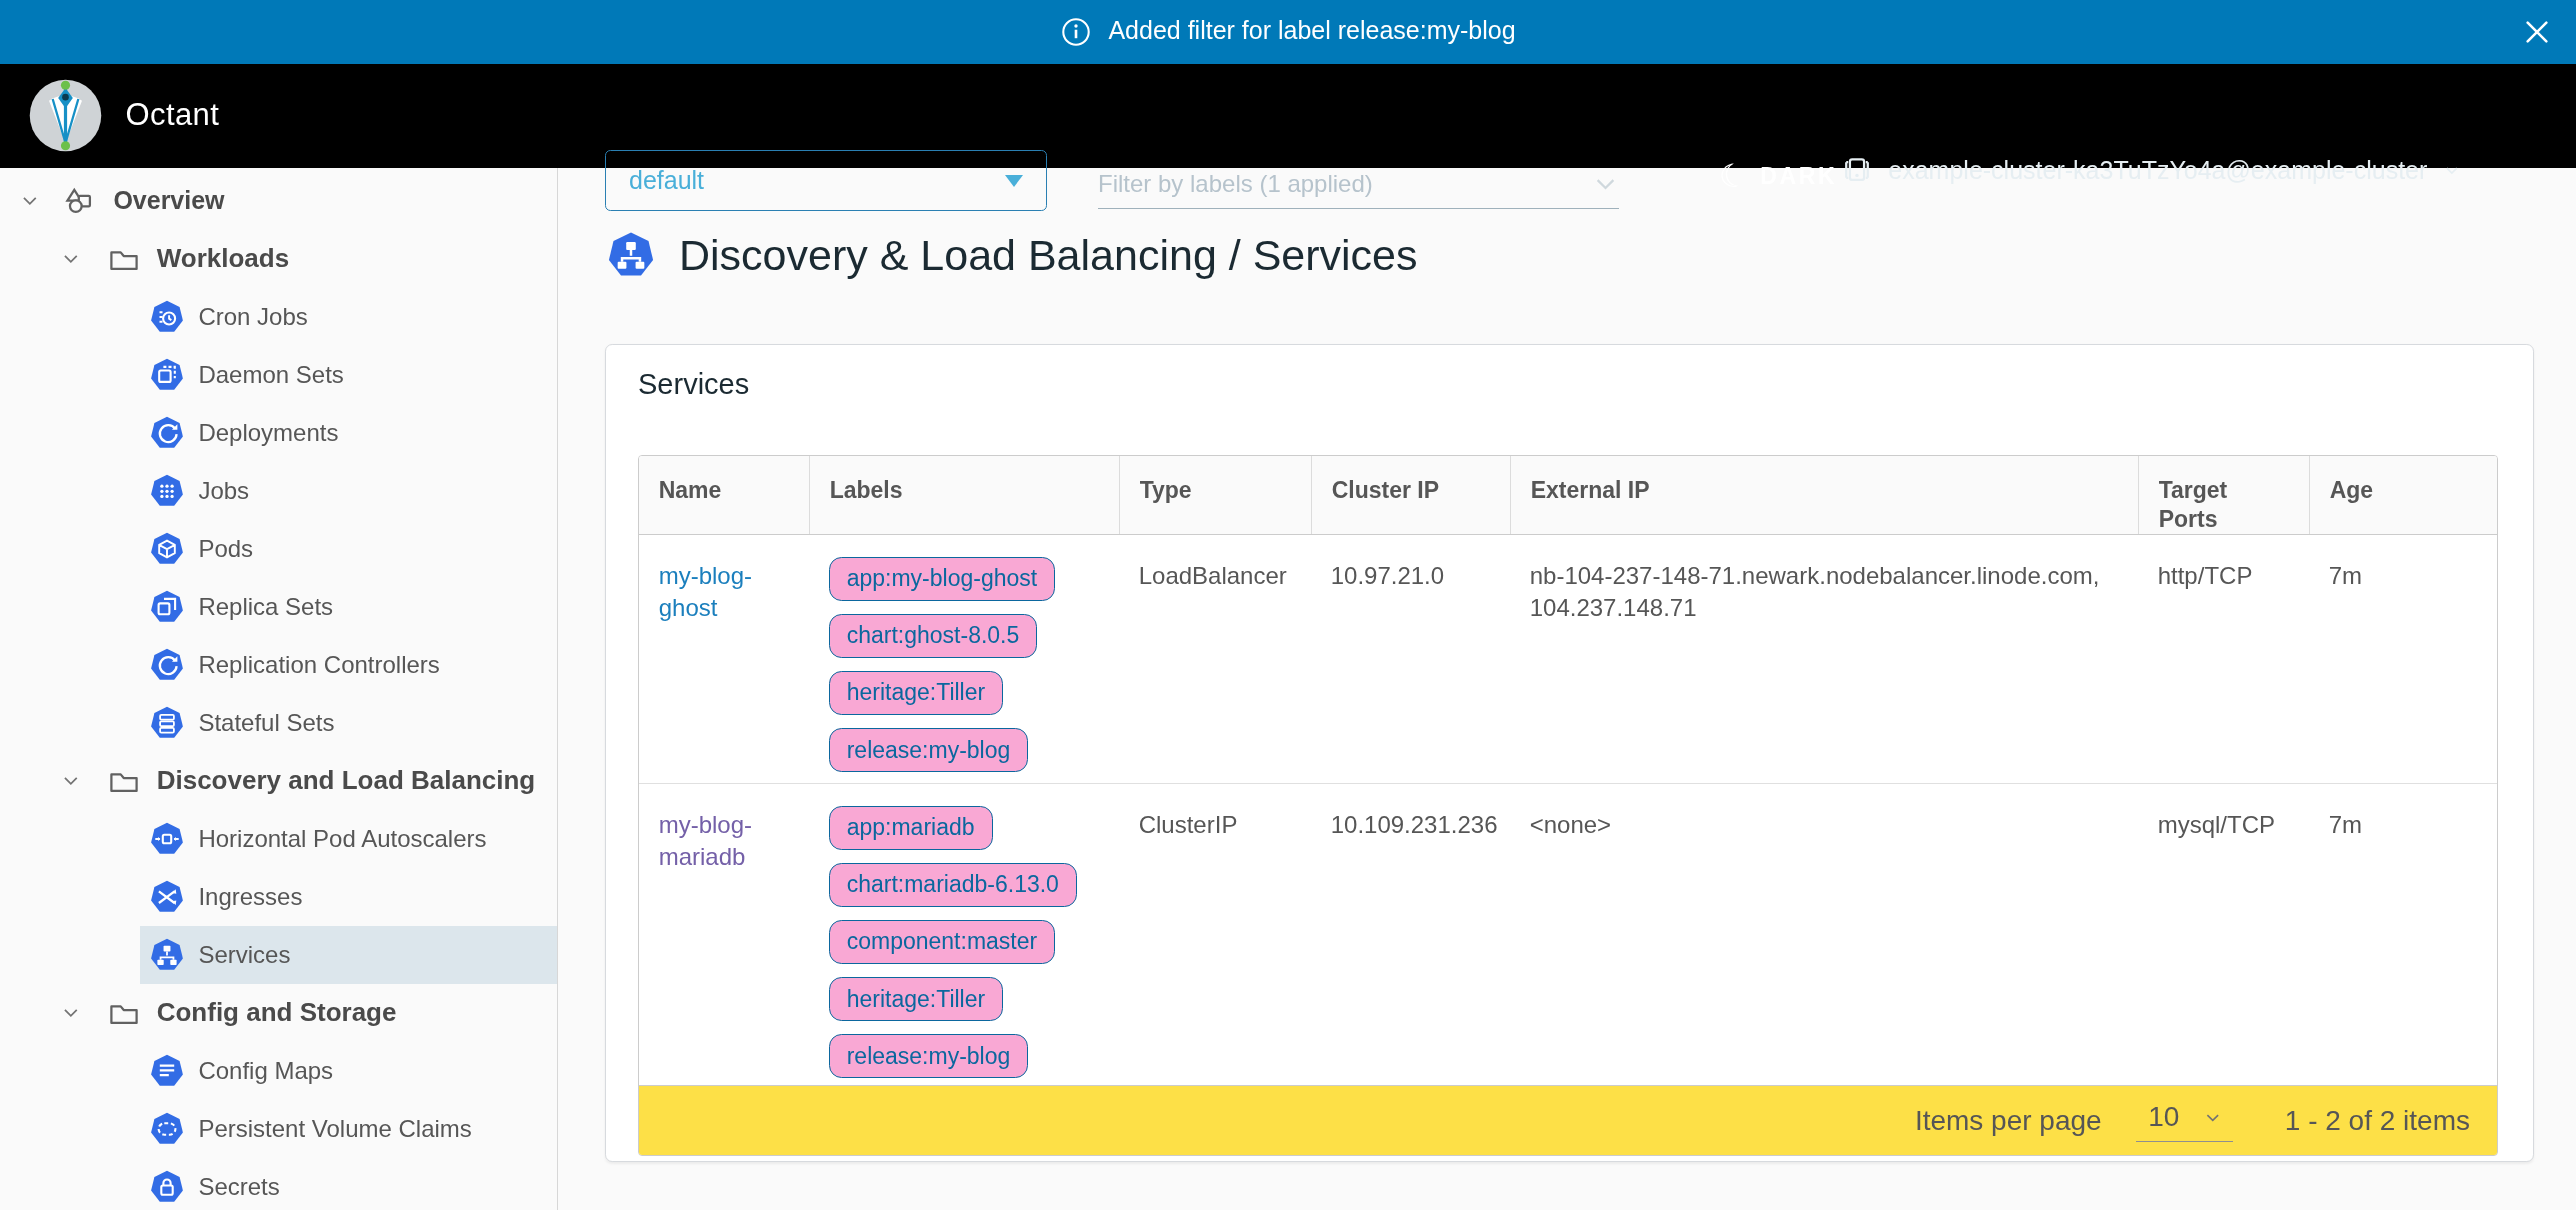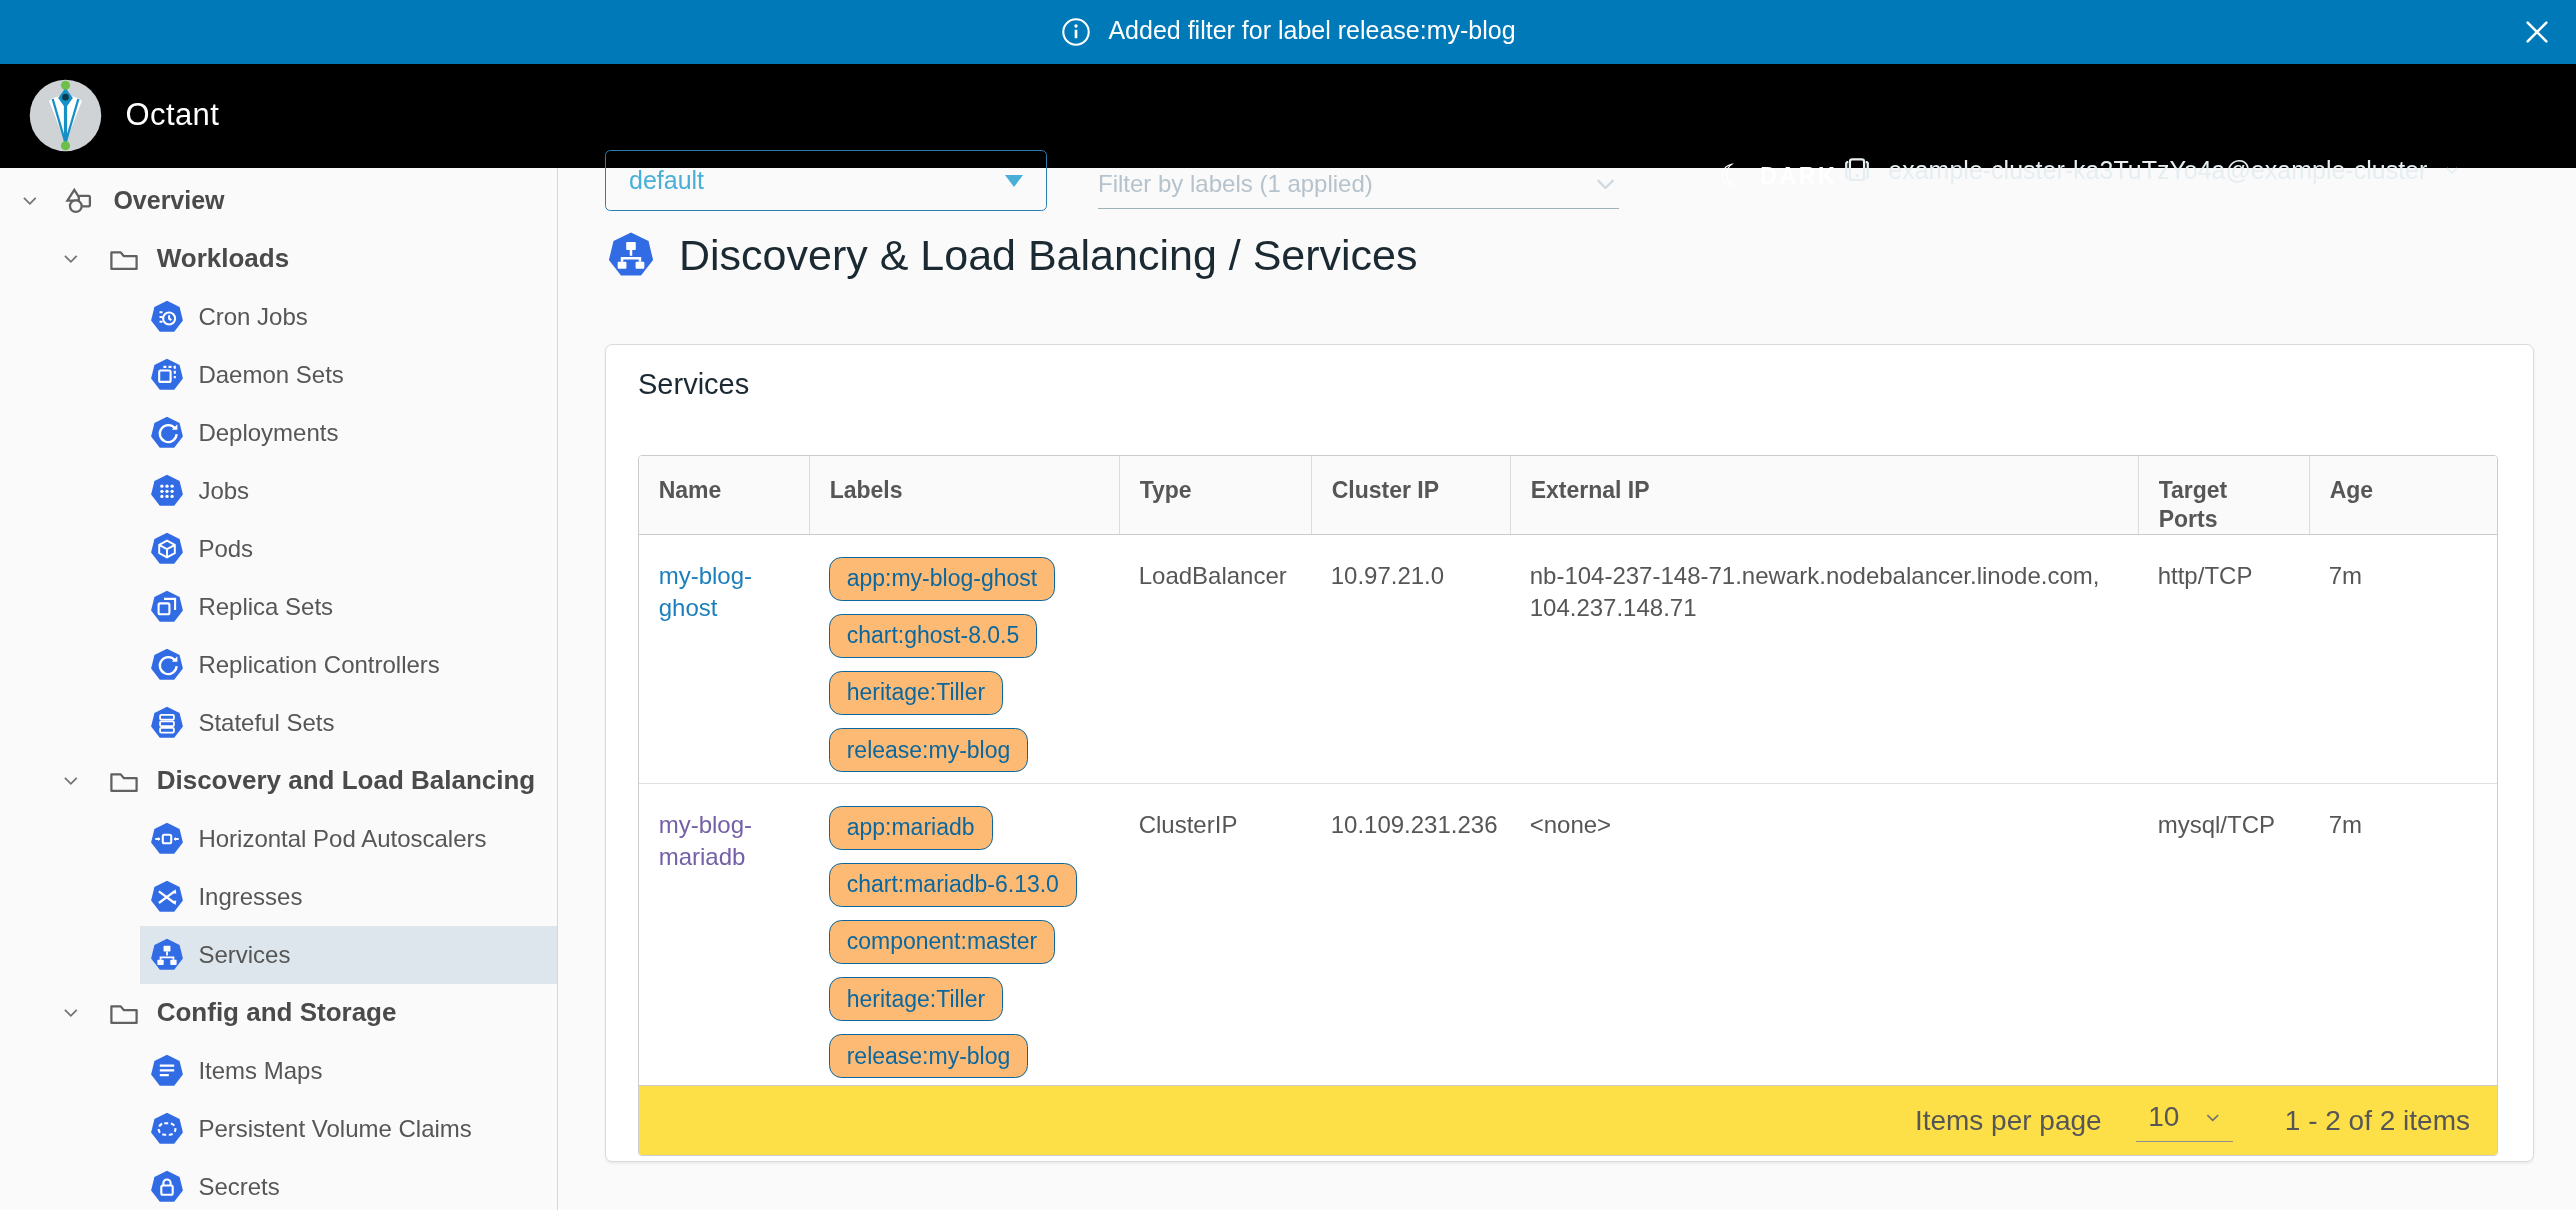--- a/index.html
+++ b/index.html
@@ -67,21 +67,21 @@
   .dg-head .cell { padding:19.7px 19.7px 0 19.7px; font-size:23px; font-weight:600;
     color:#565656; line-height:29px; }
   .dg-head .cell + .cell { border-left:0.9px solid #dcdcdc; }
   .dg-body { min-height:248px; }
   .dg-body.r2 { min-height:301px; border-top:0.9px solid #e0e0e0; }
   .dg-body .cell { padding:25px 19.7px 19.7px 19.7px; font-size:24px; color:#565656; line-height:32px; }
   .name-link { color:#1b7fbd; text-decoration:none; word-break:normal; overflow-wrap:anywhere; cursor:pointer; }
   .name-link.visited { color:#7460a8; }
   .pillcol { display:flex; flex-direction:column; align-items:flex-start; gap:12.5px; padding-top:21.5px !important; }
   .pill { border:1.8px solid #0b679e; color:#0b679e; font-size:23px; line-height:23px;
-    padding:9.8px 17px; border-radius:12.5px; white-space:nowrap; cursor:pointer; background:#fdba74; }
+    padding:9.8px 17px; border-radius:12.5px; white-space:nowrap; cursor:pointer; background:#f9a8d4; }
   .dg-foot { margin-top:auto; height:73px; background:#fde047; border-top:0.9px solid #cccccc;
     display:flex; align-items:center; justify-content:flex-end; padding-right:27px;
     font-size:28px; color:#565656; }
   .ipp-label { margin-right:34px; }
   .ipp-select { display:flex; align-items:center; gap:23px; border-bottom:0.9px solid #8f8f8f;
     padding:1.8px 9px 7.2px 12.5px; margin-right:52px; cursor:pointer; }
 
   svg { display:block; }
 </style>
 </head>
@@ -307,21 +307,21 @@
         <path d="M3.6 18.6v-11h6.2l2 2.4h8.6v8.6Z" fill="none" stroke="#616161" stroke-width="1.5" stroke-linejoin="round"></path>
       </svg>
     <span class="txt">Config and Storage</span>
   </div>
 
   <div class="nav-row leaf">
     <svg class="nav-ic" viewBox="0 0 24 24">
       <path d="M12 1.2 20.4 5.3 22.6 14.4 16.8 21.8 7.2 21.8 1.4 14.4 3.6 5.3Z" fill="#326CE5"></path>
       <path d="M7.2 8.4h9.6 M7.2 11.6h9.6 M7.2 14.8h6" stroke="#fff" stroke-width="1.5"></path>
     </svg>
-    <span class="txt">Items Maps</span>
+    <span class="txt">Config Maps</span>
   </div>
 
   <div class="nav-row leaf">
     <svg class="nav-ic" viewBox="0 0 24 24">
       <path d="M12 1.2 20.4 5.3 22.6 14.4 16.8 21.8 7.2 21.8 1.4 14.4 3.6 5.3Z" fill="#326CE5"></path>
       <rect x="6.4" y="8.2" width="11.2" height="7.6" rx="3.8" fill="none" stroke="#fff" stroke-width="1.4" stroke-dasharray="2.6 1.8"></rect>
     </svg>
     <span class="txt">Persistent Volume Claims</span>
   </div>
 

